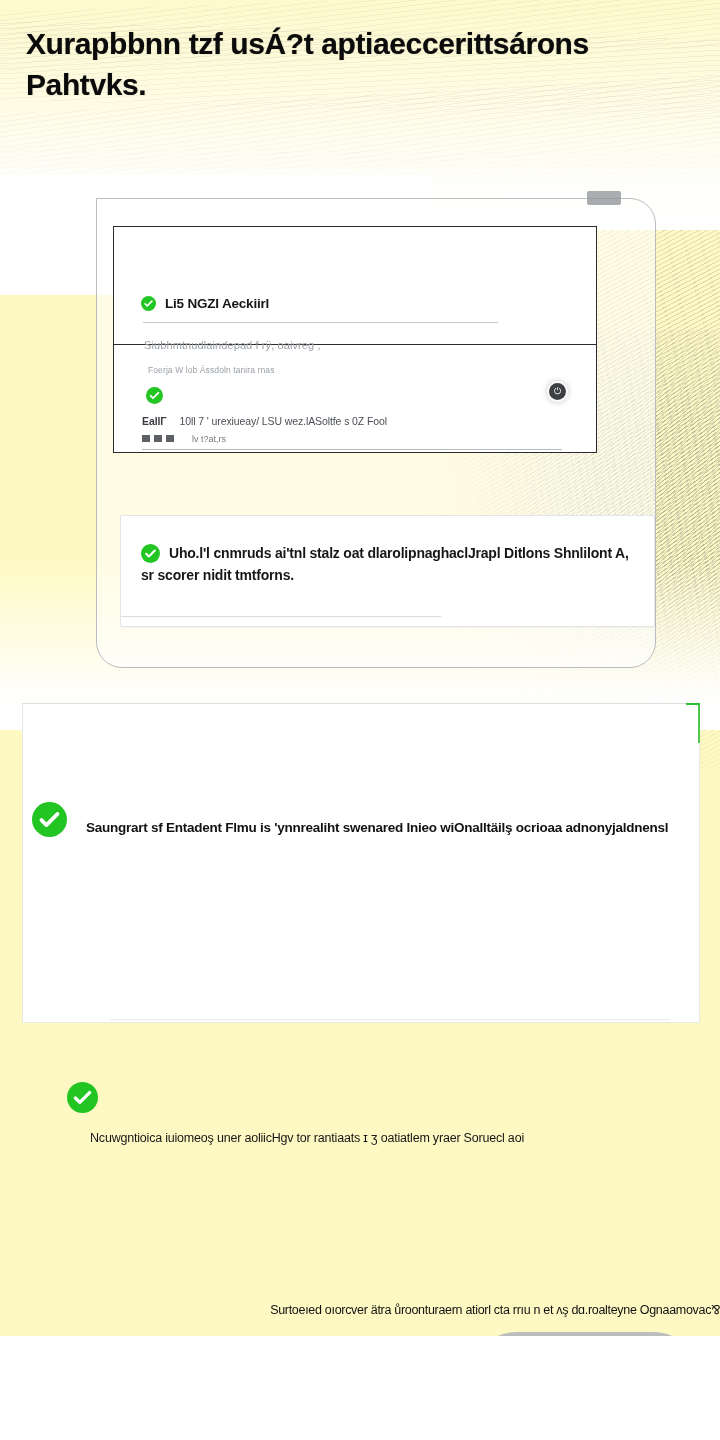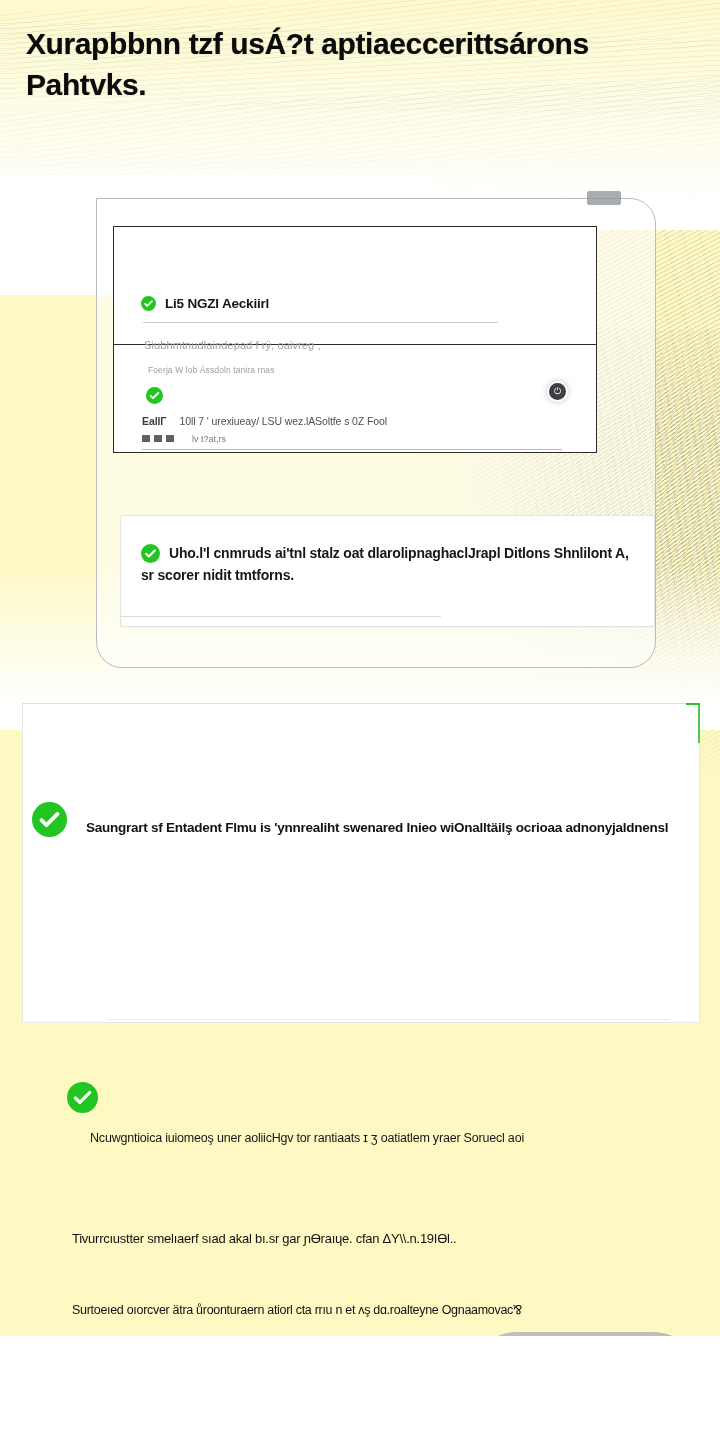--- a/index.html
+++ b/index.html
@@ -285,20 +285,21 @@
     position: absolute; left: 72px; top: 1231px; width: 630px;
     font-size: 13px; color: #111111; letter-spacing: -.25px;
     filter: blur(.22px);
     white-space: nowrap;
   }
   .para-2 {
     position: absolute; left: 72px; top: 1301px; width: 648px;
     font-size: 12.5px; color: #111111; letter-spacing: -.3px;
     filter: blur(.24px);
     white-space: nowrap;
+    text-align: right;
   }
 
   
   .chk { display: inline-block; border-radius: 50%; background: #22c522;
          position: relative; flex: 0 0 auto; }
   .chk svg { display: block; width: 100%; height: 100%; }
   .chk-14 { width: 15px; height: 15px; }
   .chk-16 { width: 17px; height: 17px; }
   .chk-18 { width: 19px; height: 19px; }
   .chk-34 { width: 35px; height: 35px; }
@@ -418,21 +419,20 @@
 
   <div class="panel-divider"></div>
 
   <span class="chk chk-30 row-check-2">
     <svg viewBox="0 0 24 24">
         <path d="M6.5 12.4l3.4 3.4 7.6-7.6" fill="none" stroke="#ffffff" stroke-width="2.6" stroke-linecap="round" stroke-linejoin="round"></path>
       </svg>
   </span>
   <div class="row-text-2">Ncuwgntioica iuiomeoş uner aoliicHgv tor rantiaats ɪ ʒ oatiatlem yraer Soruecl aoi</div>
 
-  <div class="para-1">Tivurrcıustter smelıaerf sıad akal bı.sr gar ɲӨraıɥe. cfan ΔY\\.n.19ӀӨl..</div>
   <div class="para-2">Surtoeıed oıorcver ätra ůroonturaern atiorl cta rrıu n et  ʌş dɑ.roalteyne Ognaamovac⅋</div>
 
   
   <div class="watermark">
     <span>AI生成</span>
   </div>
 
 </div>
 
 </body></html>

